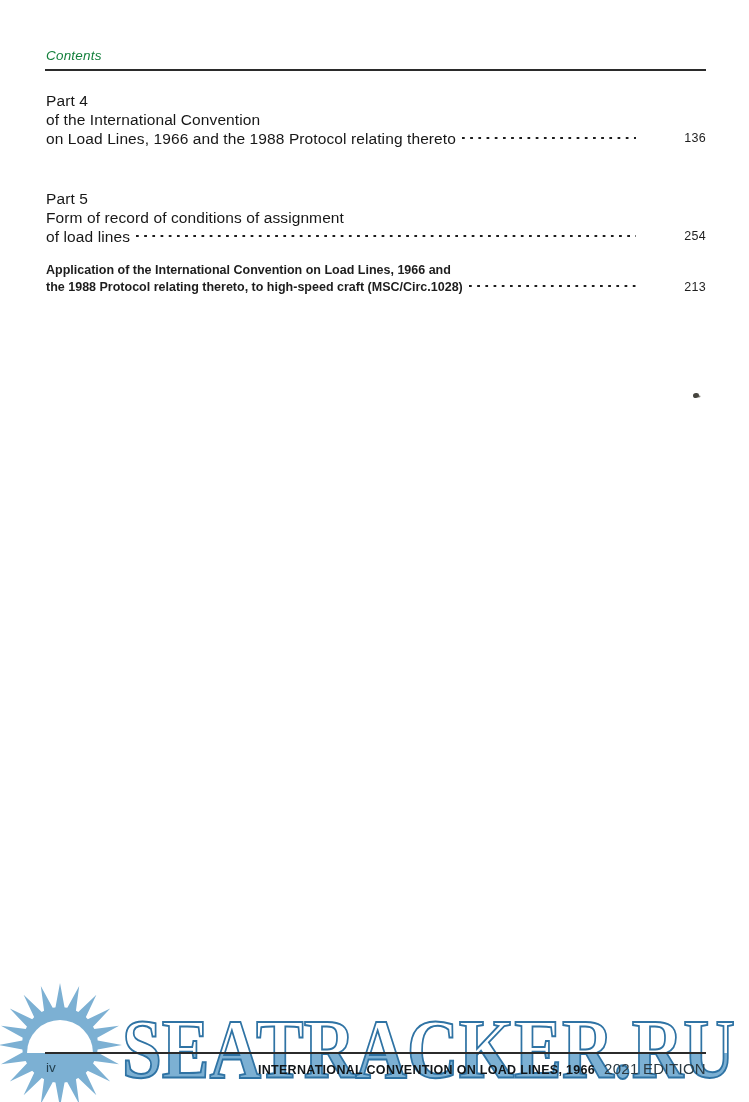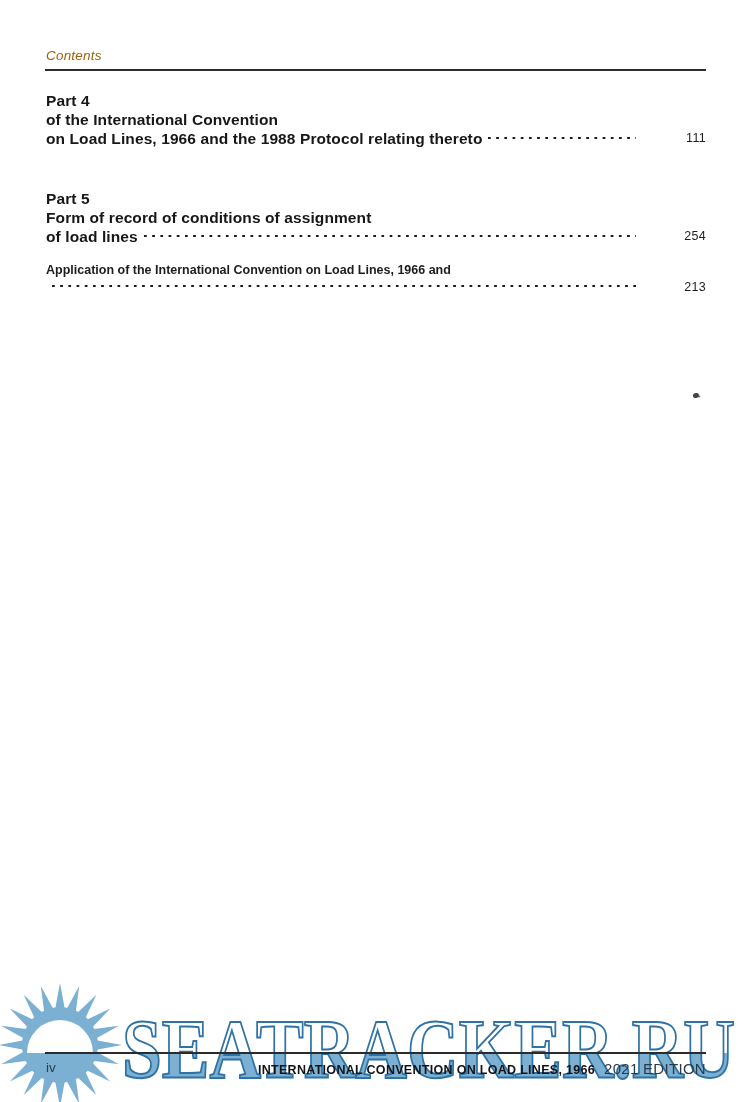--- a/index.html
+++ b/index.html
@@ -4,33 +4,33 @@
 <style>
   html,body{margin:0;padding:0}
   body{
     width:749px;height:1102px;position:relative;overflow:hidden;
     background:#ffffff;color:#1b1b1b;
     font-family:"Liberation Sans","DejaVu Sans",sans-serif;
   }
   
   .contents-label{
     position:absolute;left:46px;top:48px;
-    font-size:13.5px;font-style:italic;color:#a16207;letter-spacing:.2px;
+    font-size:13.5px;font-style:italic;color:#15803d;letter-spacing:.2px;
   }
   .head-rule{
     position:absolute;left:45px;top:69px;width:661px;height:2.4px;
     background:#2b2b2b;
   }
   
   .toc-entry{position:absolute;left:46px;width:660px}
   #entry-part4{top:91px}
   #entry-part5{top:189px}
   #entry-app{top:262px}
   .toc-entry.heading .toc-line{
-    font-size:15.5px;font-weight:700;line-height:19.2px;letter-spacing:.1px;color:#171717;
+    font-size:15.5px;font-weight:400;line-height:19.2px;letter-spacing:.1px;color:#171717;
   }
   .toc-entry.small .toc-line{
     font-size:12.5px;font-weight:700;line-height:16.5px;color:#1d1d1d;
   }
   .toc-row{display:flex;align-items:center}
   .toc-row .toc-line{white-space:nowrap;flex:0 0 auto}
   .leader{
     flex:1 1 auto;height:4px;margin:0 14px 3px 6px;
     background-image:radial-gradient(circle 1.25px at 1.5px 2px,#1c1c1c 98%,rgba(28,28,28,0));
     background-size:8.2px 4px;background-repeat:repeat-x;background-position:left bottom;
@@ -69,37 +69,38 @@
 
   <span class="contents-label">Contents</span>
   <div class="head-rule"></div>
 
   <section class="toc-entry heading" id="entry-part4">
     <div class="toc-line">Part 4</div>
     <div class="toc-line">of the International Convention</div>
     <div class="toc-row">
       <span class="toc-line">on Load Lines, 1966 and the 1988 Protocol relating thereto</span>
       <span class="leader"></span>
-      <span class="page-num">111</span>
+      <span class="page-num">136</span>
     </div>
   </section>
 
   <section class="toc-entry heading" id="entry-part5">
     <div class="toc-line">Part 5</div>
     <div class="toc-line">Form of record of conditions of assignment</div>
     <div class="toc-row">
       <span class="toc-line">of load lines</span>
       <span class="leader"></span>
       <span class="page-num">254</span>
     </div>
   </section>
 
   <section class="toc-entry small" id="entry-app">
     <div class="toc-line">Application of the International Convention on Load Lines, 1966 and</div>
     <div class="toc-row">
+      <span class="toc-line">the 1988 Protocol relating thereto, to high-speed craft (MSC/Circ.1028)</span>
       <span class="leader"></span>
       <span class="page-num">213</span>
     </div>
   </section>
 
   <div class="speck"></div>
 
   <svg class="watermark" width="749" height="127" viewBox="0 0 749 127" aria-hidden="true">
     <defs>
       <linearGradient id="split" gradientUnits="userSpaceOnUse" x1="0" y1="0" x2="0" y2="127">

